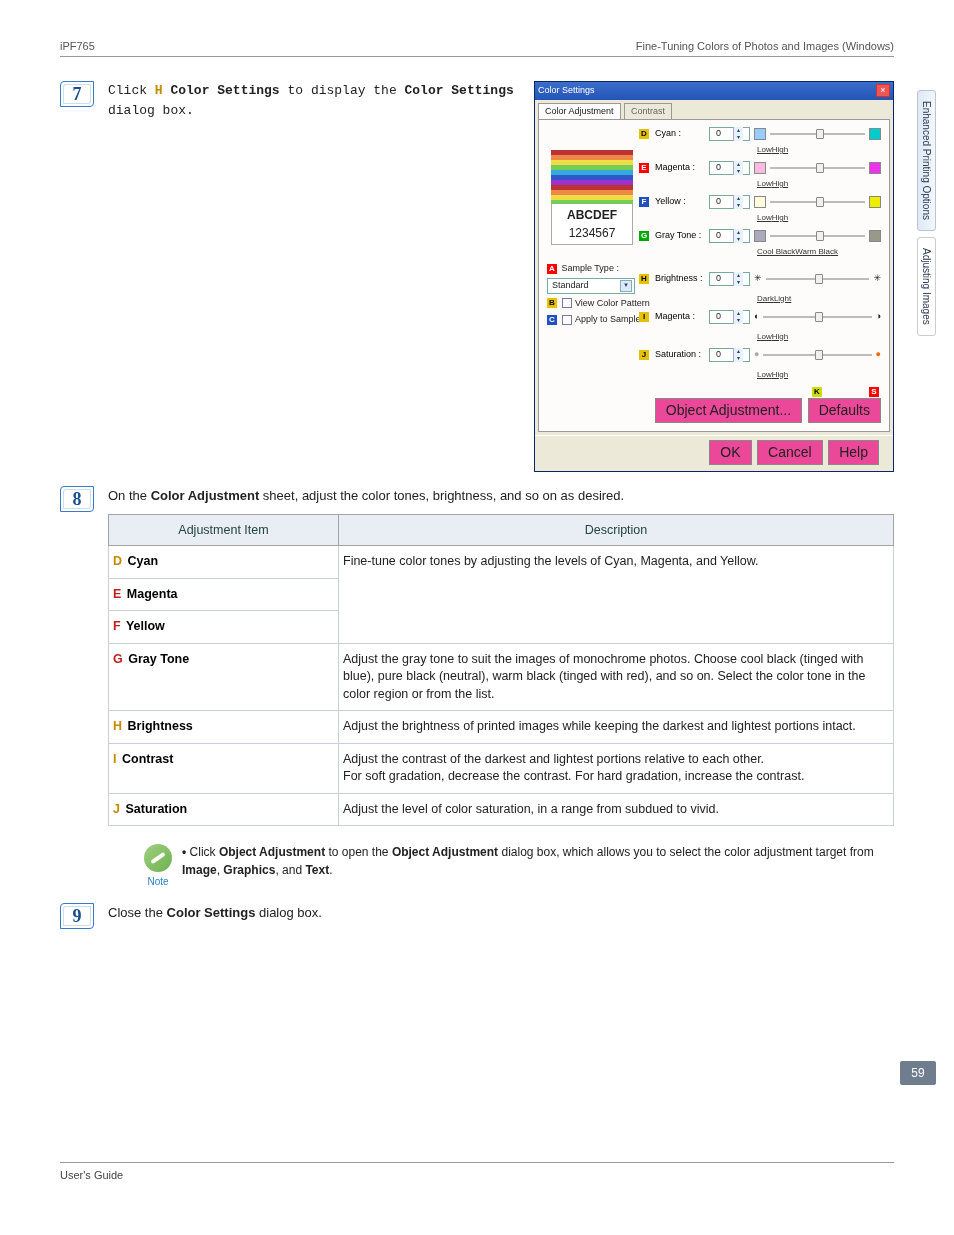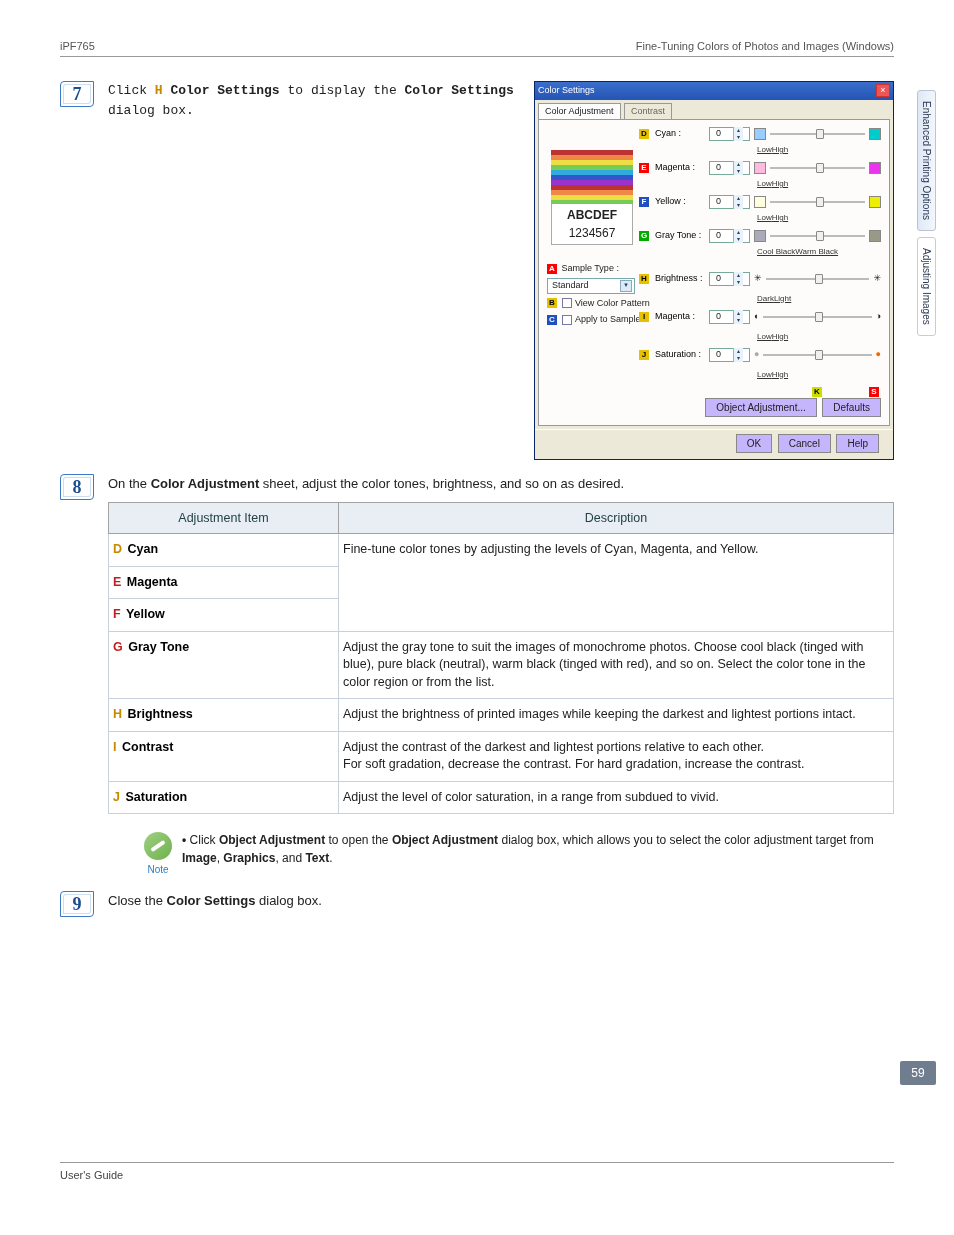--- a/index.html
+++ b/index.html
@@ -46,21 +46,21 @@
   .slider{ flex:1;display:flex;align-items:center;gap:4px; }
   .track{ flex:1;height:2px;background:#bbb;position:relative; }
   .thumb{ position:absolute;left:48%;top:-4px;width:8px;height:10px;background:#f0f0f0;border:1px solid #888;border-radius:1px; }
   .sw{ width:12px;height:12px;border:1px solid #888; }
   .lbls{ display:flex;font-size:8px;color:#333;margin:-4px 0 4px 118px;padding-right:14px;text-decoration:underline;}
   .sample{ position:absolute; left:12px; top:30px; width:82px; }
   .sample .stripes{height:54px;background:repeating-linear-gradient(180deg,#b33 0 5px,#e84 5px 10px,#ed4 10px 15px,#7c5 15px 20px,#3ad 20px 25px,#35c 25px 30px,#93c 30px 35px);}
   .sample .txt{background:#fff;border:1px solid #aaa;border-top:none;text-align:center;padding:2px 0;font-size:12px;}
   .panel{ position:relative; padding-left:100px; }
   .footer-btns{ padding:4px 14px 6px; text-align:right; background:#ece9d8; border-top:1px solid #fff;}
-  .wbtn{ display:inline-block;background:#c4b5fd;border:1px solid #888;padding:1px 10px;font-size:10px;margin-left:3px; }
+  .wbtn{ display:inline-block;background:#ec4899;border:1px solid #888;padding:1px 10px;font-size:14px;margin-left:3px; }
   .selcombo{border:1px solid #7aa;background:#fff;height:16px;display:flex;align-items:center;justify-content:space-between;padding:0 2px 0 4px;font-size:9px;width:88px;margin-left:-92px;margin-top:66px;}
   .dbtn{width:12px;height:12px;background:#dce9f7;border:1px solid #8ab;display:flex;align-items:center;justify-content:center;color:#246;font-size:7px;}
   .chkrow{display:flex;align-items:center;gap:3px;font-size:9px;margin-left:-92px;margin-top:3px;}
   .chk{width:10px;height:10px;border:1px solid #77a;background:#fff;}
 
   
   table.adj { width: 100%; border-collapse: collapse; margin-top: 8px; font-size: 12.5px; }
   table.adj th { background: #e9eef5; font-weight: normal; color: #244; padding: 6px 10px; border: 1px solid #a3a3a3; }
   table.adj td { border: 1px solid #c8d0db; padding: 7px 4px; vertical-align: top; line-height:1.4; }
   table.adj td.item { width: 230px; font-weight: bold; color:#000; }

